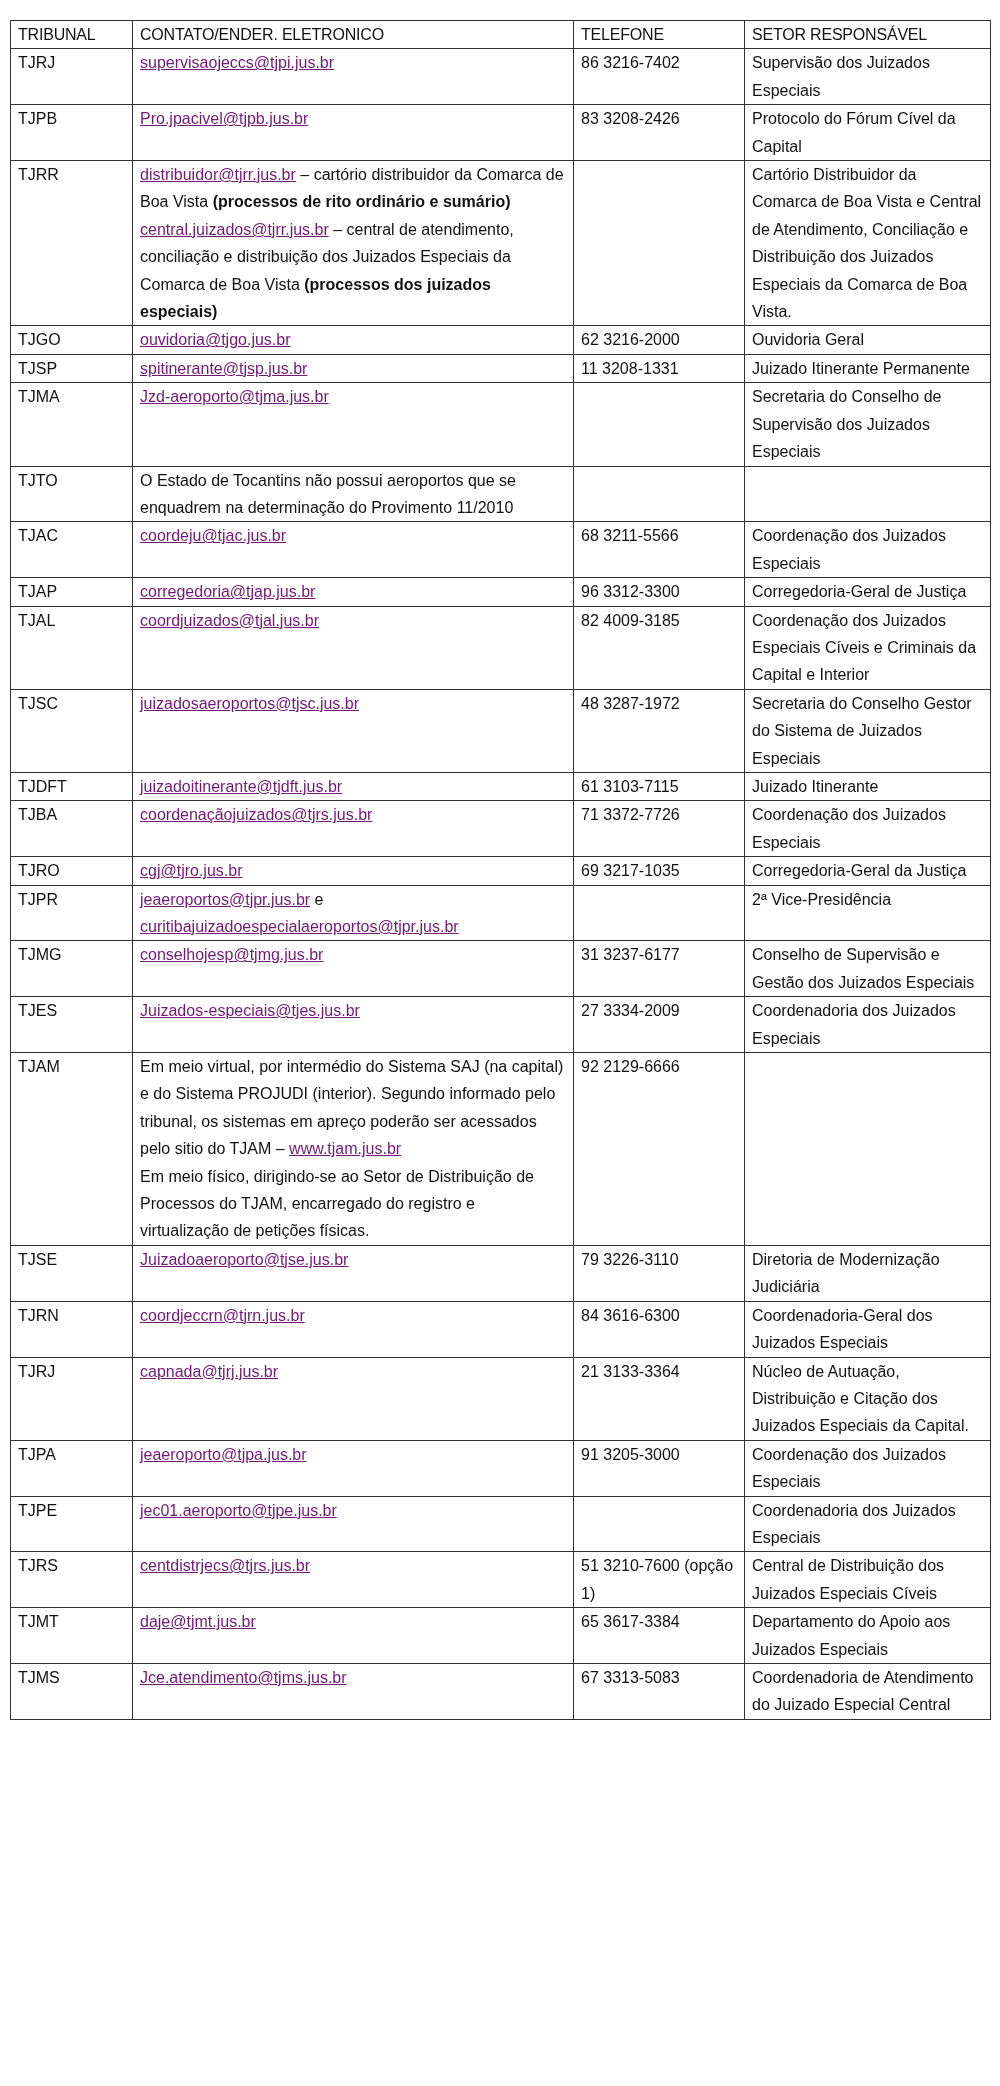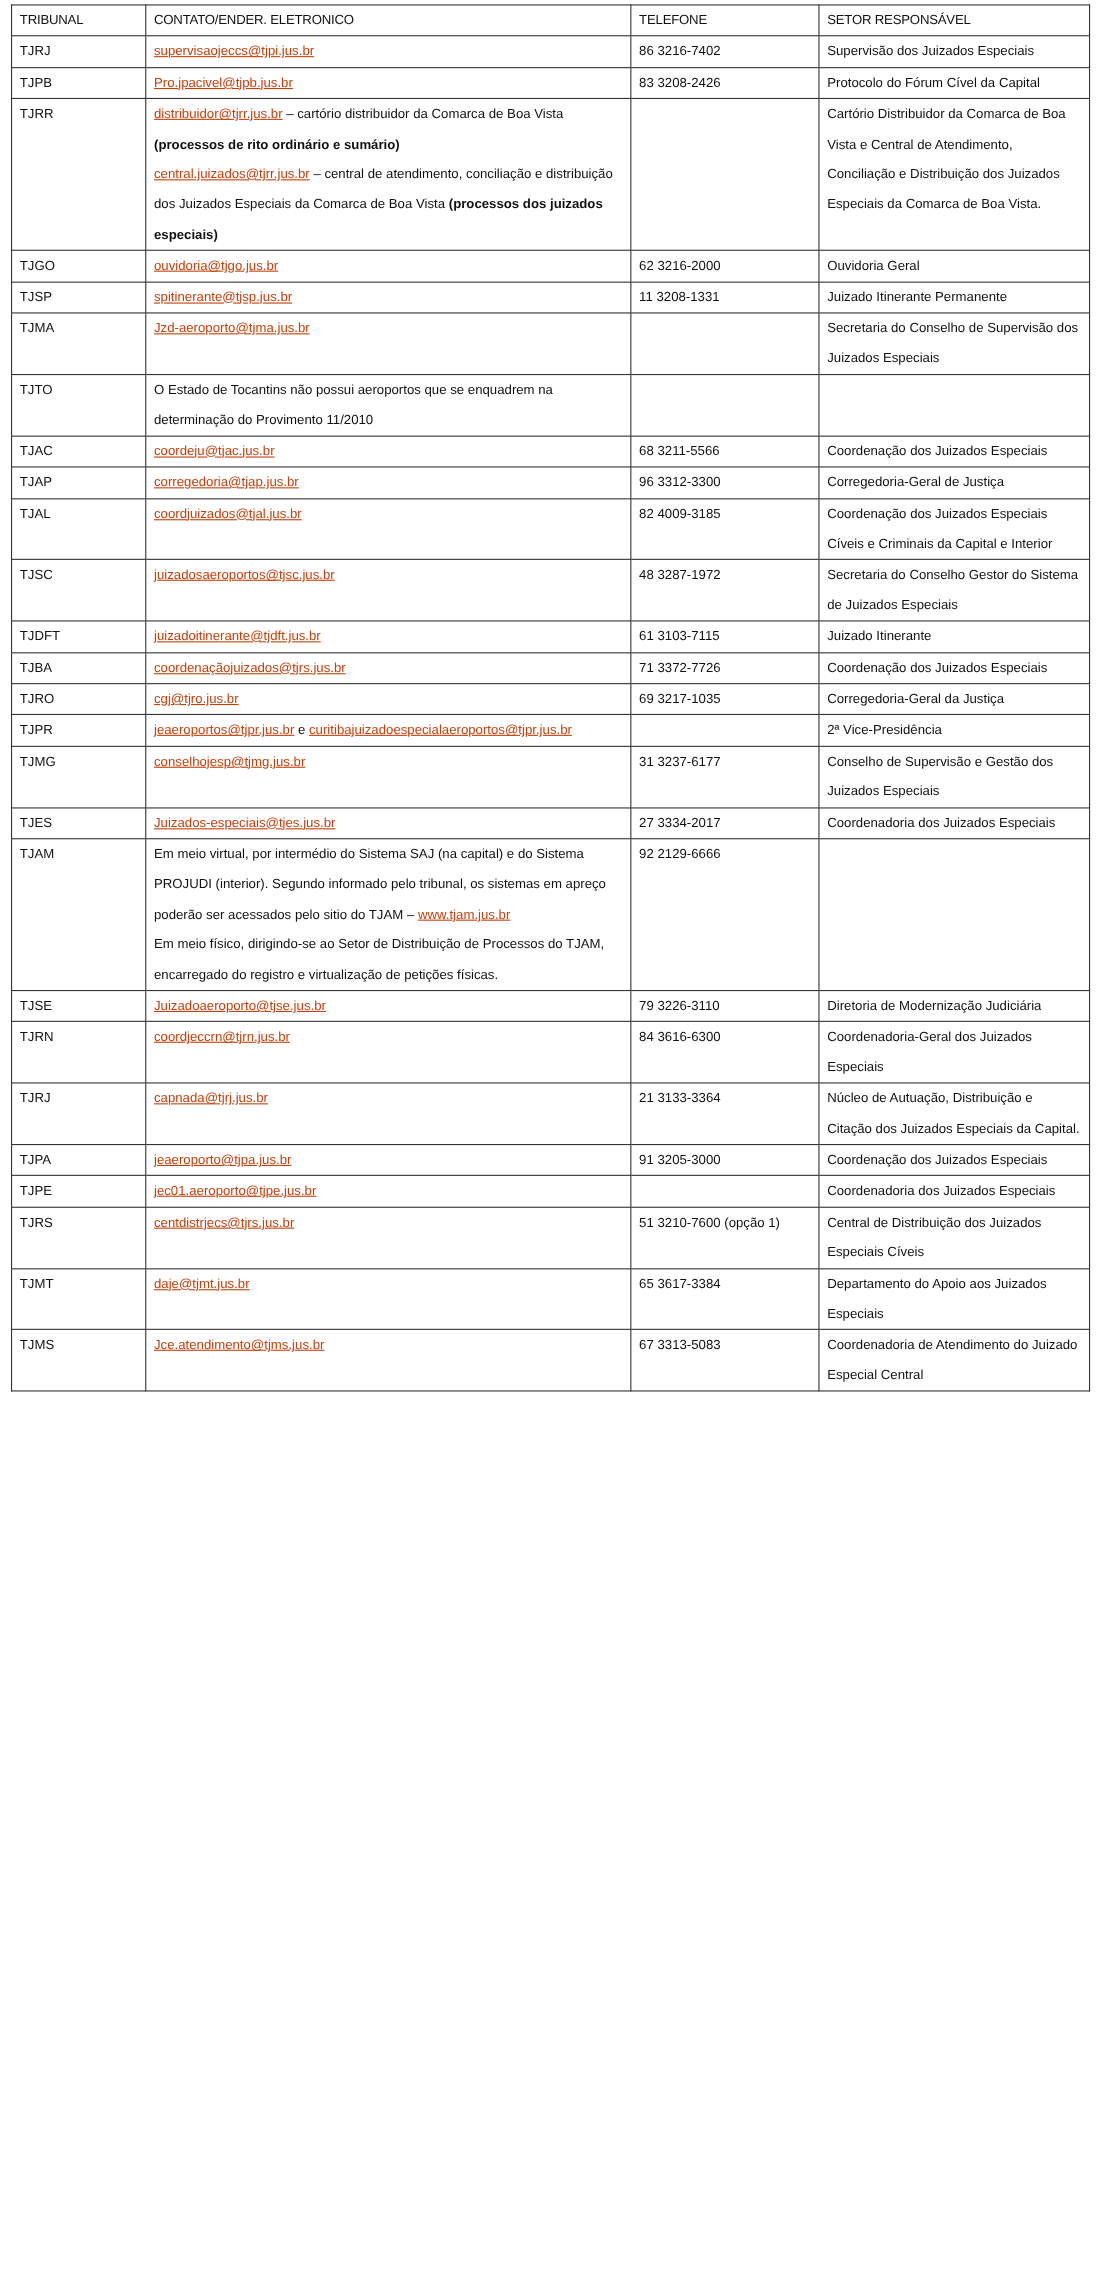--- a/index.html
+++ b/index.html
@@ -6,41 +6,41 @@
   body {
     width: 1000px;
     height: 2086px;
     position: relative;
     font-family: "Liberation Sans", sans-serif;
     color: #111111;
   }
   #doc-table {
     position: absolute;
     left: 10px;
-    top: 4px;
+    top: 20px;
     width: 980px;
     border-collapse: collapse;
     table-layout: fixed;
-    font-size: 12px;
+    font-size: 16px;
     line-height: 27.4px;
   }
   #doc-table th, #doc-table td {
     border: 1.5px solid #333333;
     vertical-align: top;
     padding: 0 8px 0 7px;
     text-align: left;
     font-weight: normal;
     word-wrap: break-word;
   }
   #doc-table th { letter-spacing: -0.2px; }
   col.c1 { width: 122px; }
   col.c2 { width: 441px; }
   col.c3 { width: 171px; }
   col.c4 { width: 246px; }
-  a.email { color: #c2410c; text-decoration: underline; }
+  a.email { color: #701a75; text-decoration: underline; }
   .bold { font-weight: bold; }
   .seg { display: inline; }
 </style>
 </head>
 <body>
 
 <table id="doc-table">
   <colgroup>
     <col class="c1">
       <col class="c2">
@@ -148,21 +148,21 @@
       </tr>
       <tr>
         <td>TJMG</td>
         <td><a class="email" href="#">conselhojesp@tjmg.jus.br</a></td>
         <td>31 3237-6177</td>
         <td>Conselho de Supervisão e Gestão dos Juizados Especiais</td>
       </tr>
       <tr>
         <td>TJES</td>
         <td><a class="email" href="#">Juizados-especiais@tjes.jus.br</a></td>
-        <td>27 3334-2017</td>
+        <td>27 3334-2009</td>
         <td>Coordenadoria dos Juizados Especiais</td>
       </tr>
       <tr>
         <td>TJAM</td>
         <td><span class="seg">Em meio virtual, por intermédio do Sistema SAJ (na capital) e do Sistema PROJUDI (interior).  Segundo informado pelo tribunal, os sistemas em apreço poderão ser acessados pelo sitio do TJAM – </span><a class="email" href="#">www.tjam.jus.br</a><br><span class="seg">Em meio físico, dirigindo-se ao Setor de Distribuição de Processos do TJAM, encarregado do registro e virtualização de petições físicas.</span></td>
         <td>92 2129-6666</td>
         <td></td>
       </tr>
       <tr>
         <td>TJSE</td>

